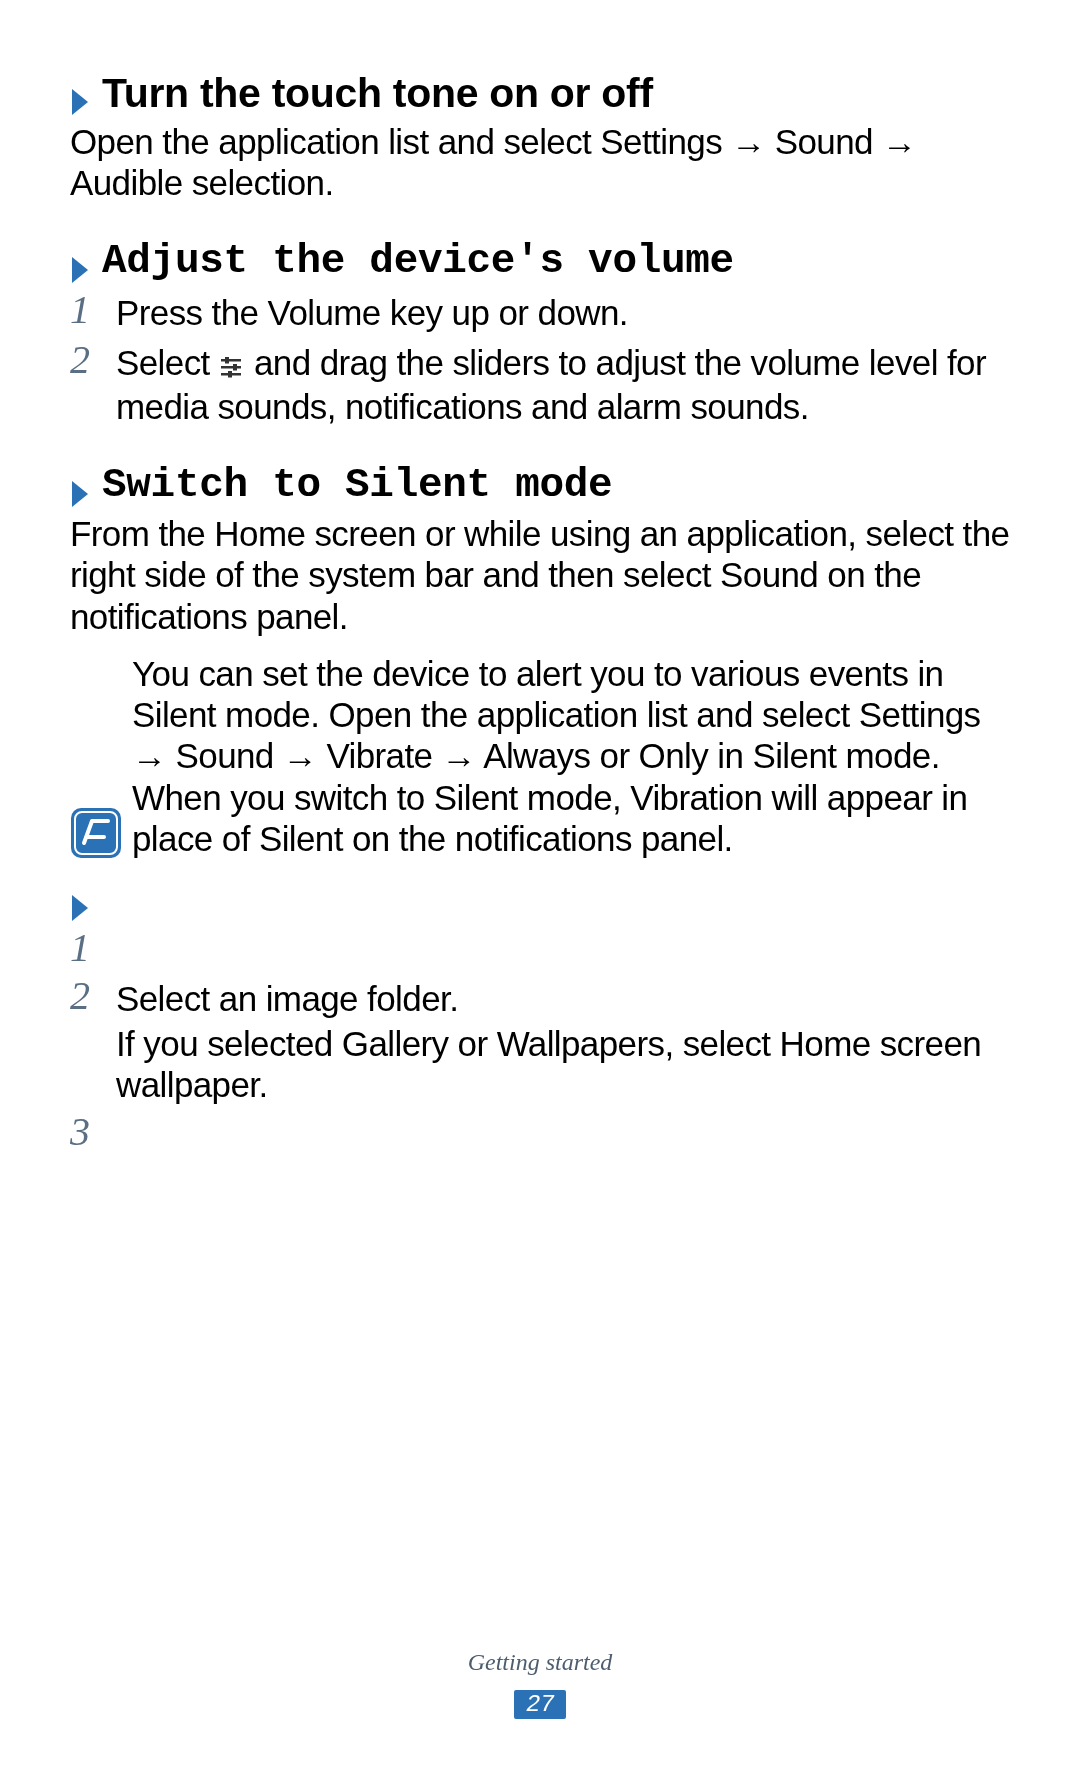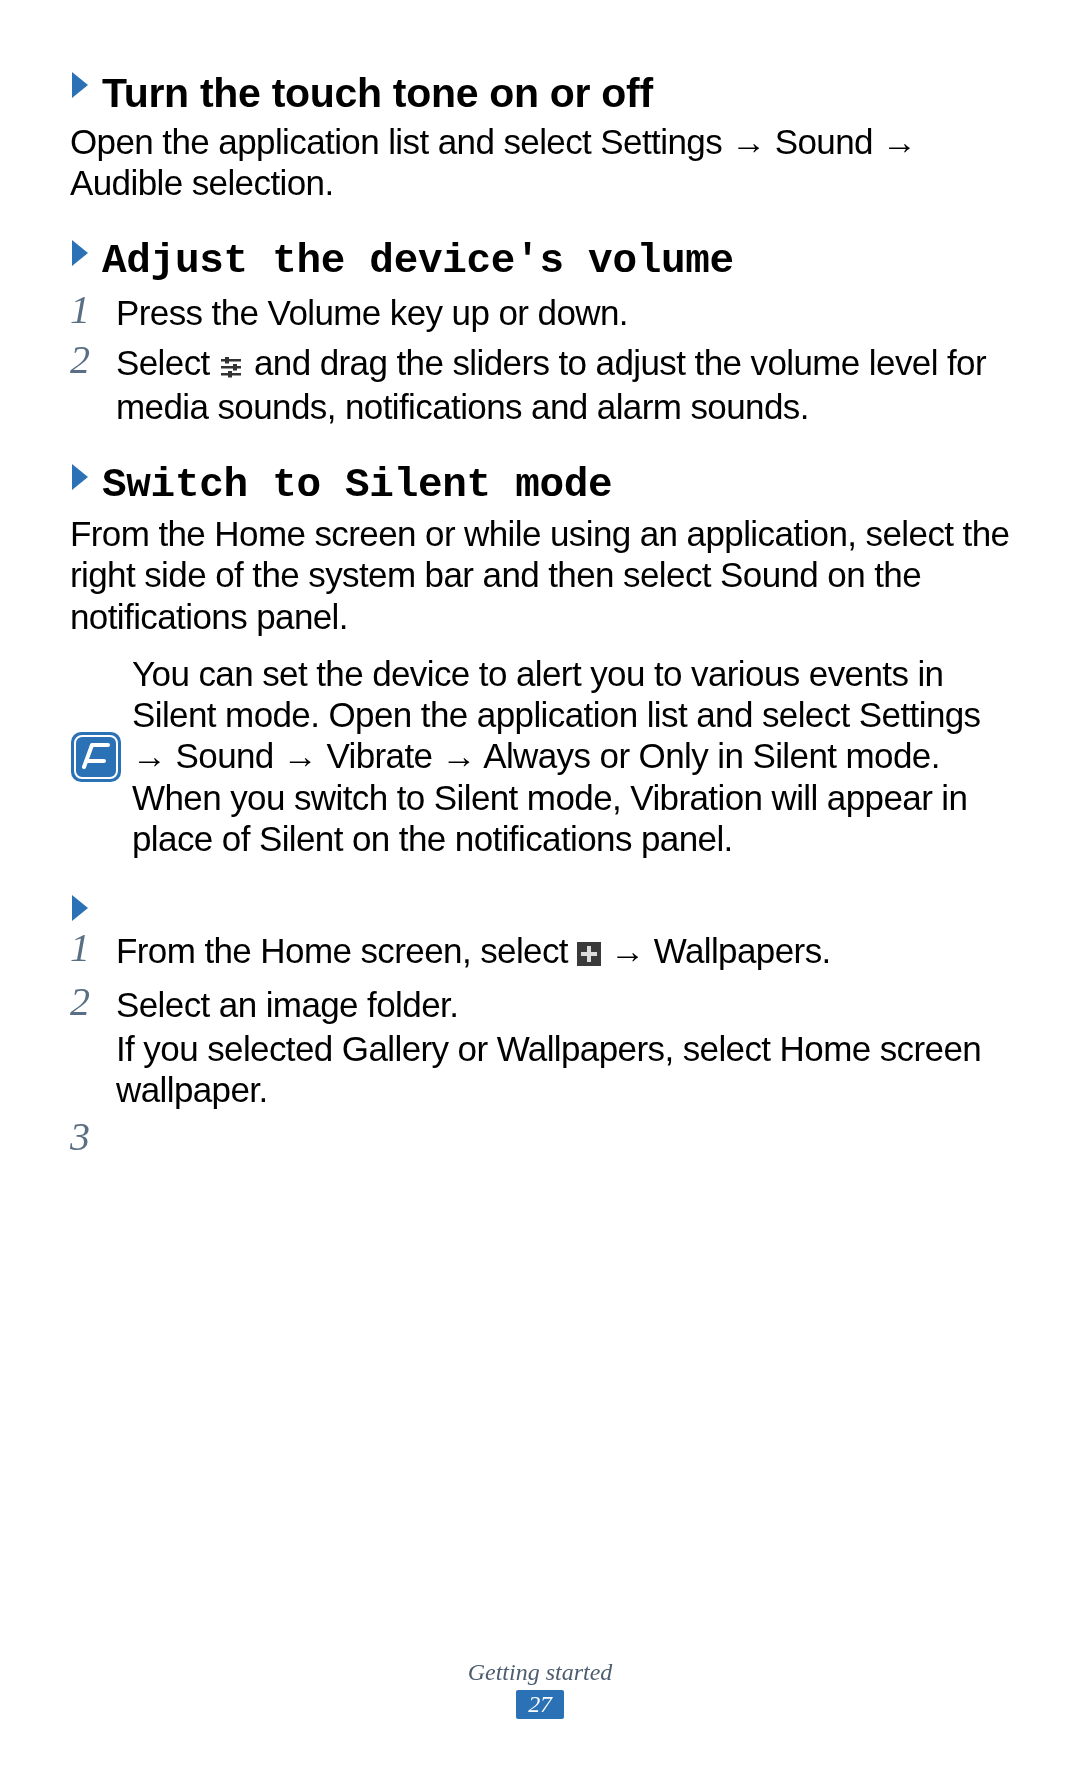--- a/index.html
+++ b/index.html
@@ -10,21 +10,21 @@
     padding: 60px 70px 0 70px;
     position: relative;
     letter-spacing: -0.3px;
   }
   .section-heading {
     font-size: 41px;
     font-weight: 700;
     margin-top: 10px;
     margin-bottom: 4px;
     display: flex;
-    align-items: flex-start;
+    align-items: flex-end;
     line-height: 1.15;
   }
   .sh-spacer { margin-top: 34px; font-family: Liberation Mono, monospace; }
   .chevron {
     display: inline-flex;
     width: 24px;
     height: 30px;
     margin-right: 8px;
     flex-shrink: 0;
   }
@@ -48,21 +48,21 @@
     width: 46px;
     flex-shrink: 0;
     line-height: 1.05;
     text-align: left;
     padding-top: 0;
     font-weight: 400;
   }
   .step .body-text { padding-top: 3px; }
   .note-box {
     display: flex;
-    align-items: center;
+    align-items: flex-end;
     margin-top: 16px;
   }
   .note-icon {
     width: 52px;
     height: 52px;
     flex-shrink: 0;
     margin-right: 10px;
     margin-top: 2px;
   }
   .inline-icon {
@@ -83,23 +83,23 @@
     color: #4d5d6f;
     letter-spacing: 0;
   }
   .page-badge {
     display: inline-block;
     min-width: 44px;
     background: #2a72b5;
     color: #fff;
     font-size: 24px;
     font-style: italic;
-    font-family: Liberation Serif, serif;
+    font-family: Liberation Mono, monospace;
     padding: 1px 12px;
-    margin-top: 4px;
+    margin-top: 14px;
     border-radius: 2px;
   }
 </style>
 </head>
 <body>
 
 <div class="section-heading">
   <span class="chevron">
     <svg viewBox="0 0 24 30">
         <polygon points="2,2 18,15 2,28" fill="#2a72b5"></polygon>
@@ -157,27 +157,20 @@
 
 <div class="section-heading sh-spacer">
   <span class="chevron">
     <svg viewBox="0 0 24 30">
         <polygon points="2,2 18,15 2,28" fill="#2a72b5"></polygon>
       </svg>
   </span>
 </div>
 <div class="step">
   <div class="step-num">1</div>
-  <p class="body-text">
-    <span>From the Home screen, select </span><span class="inline-icon"><svg width="24" height="24" viewBox="0 0 24 24">
-          <rect x="0" y="0" width="24" height="24" fill="#3a3a3a"></rect>
-          <rect x="10" y="4" width="4" height="16" fill="#ddd"></rect>
-          <rect x="4" y="10" width="16" height="4" fill="#ddd"></rect>
-        </svg></span><span> → Wallpapers.</span>
-  </p>
 </div>
 <div class="step">
   <div class="step-num">2</div>
   <div>
     <p class="body-text">Select an image folder.</p>
     <p class="body-text">If you selected Gallery or Wallpapers, select Home screen wallpaper.</p>
   </div>
 </div>
 <div class="step">
   <div class="step-num">3</div>

